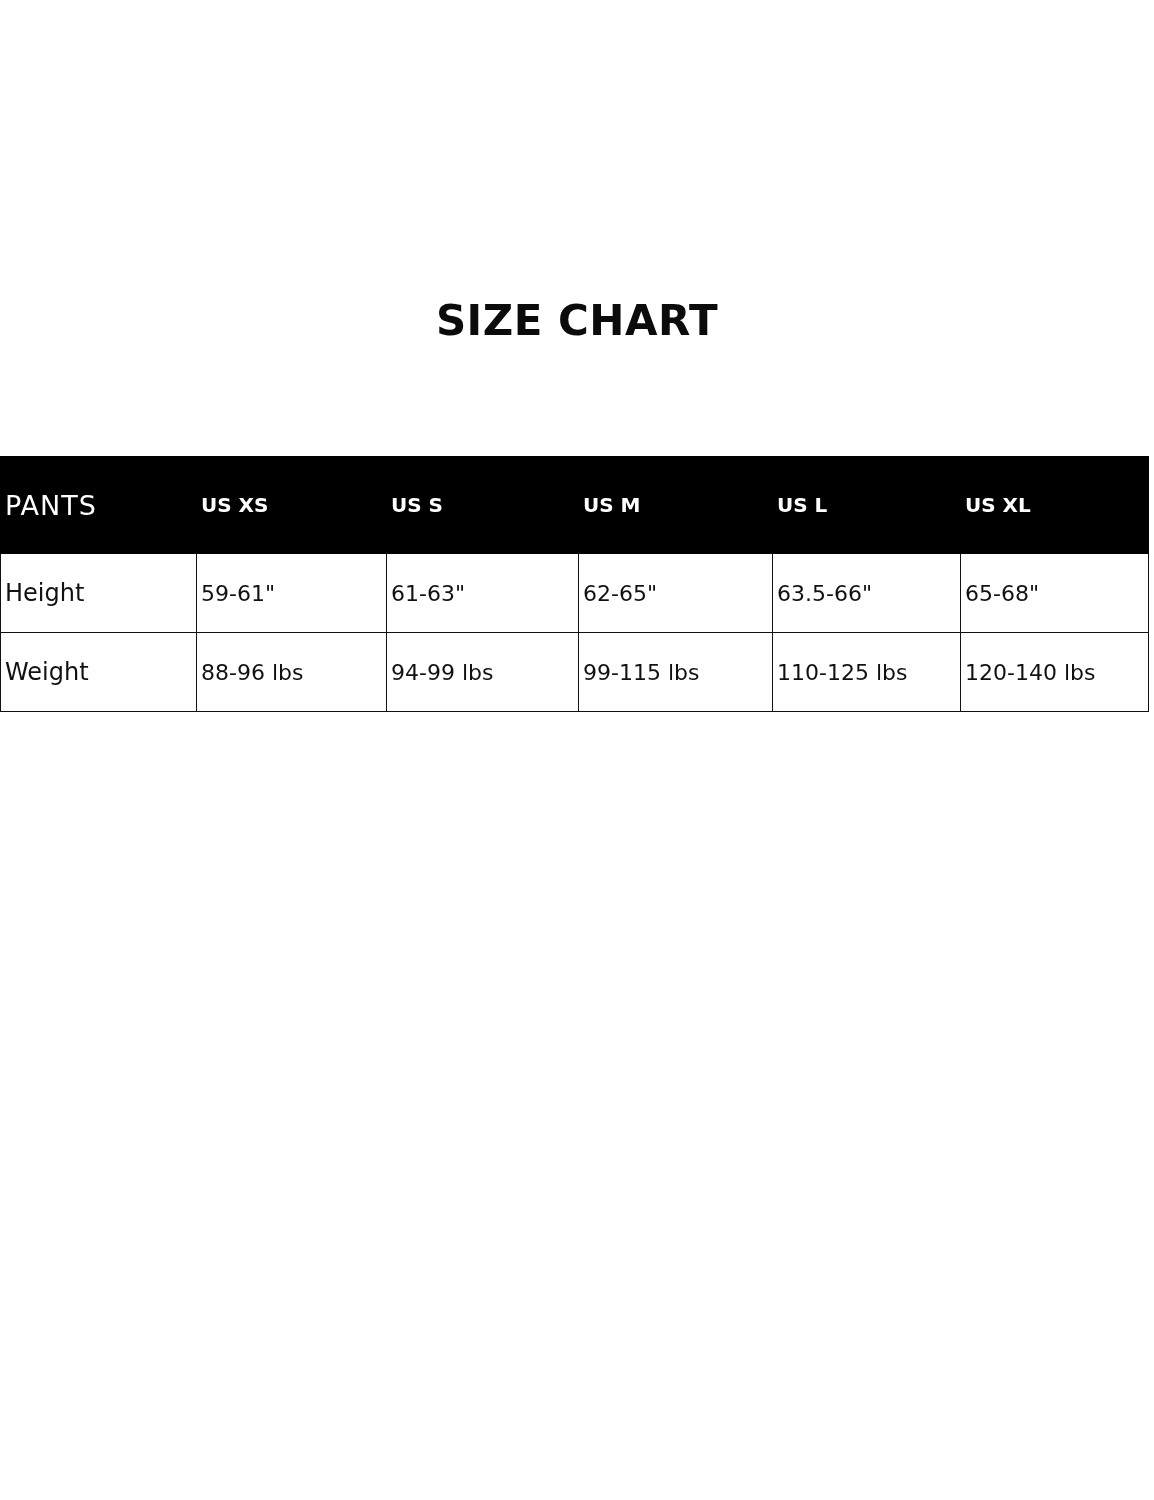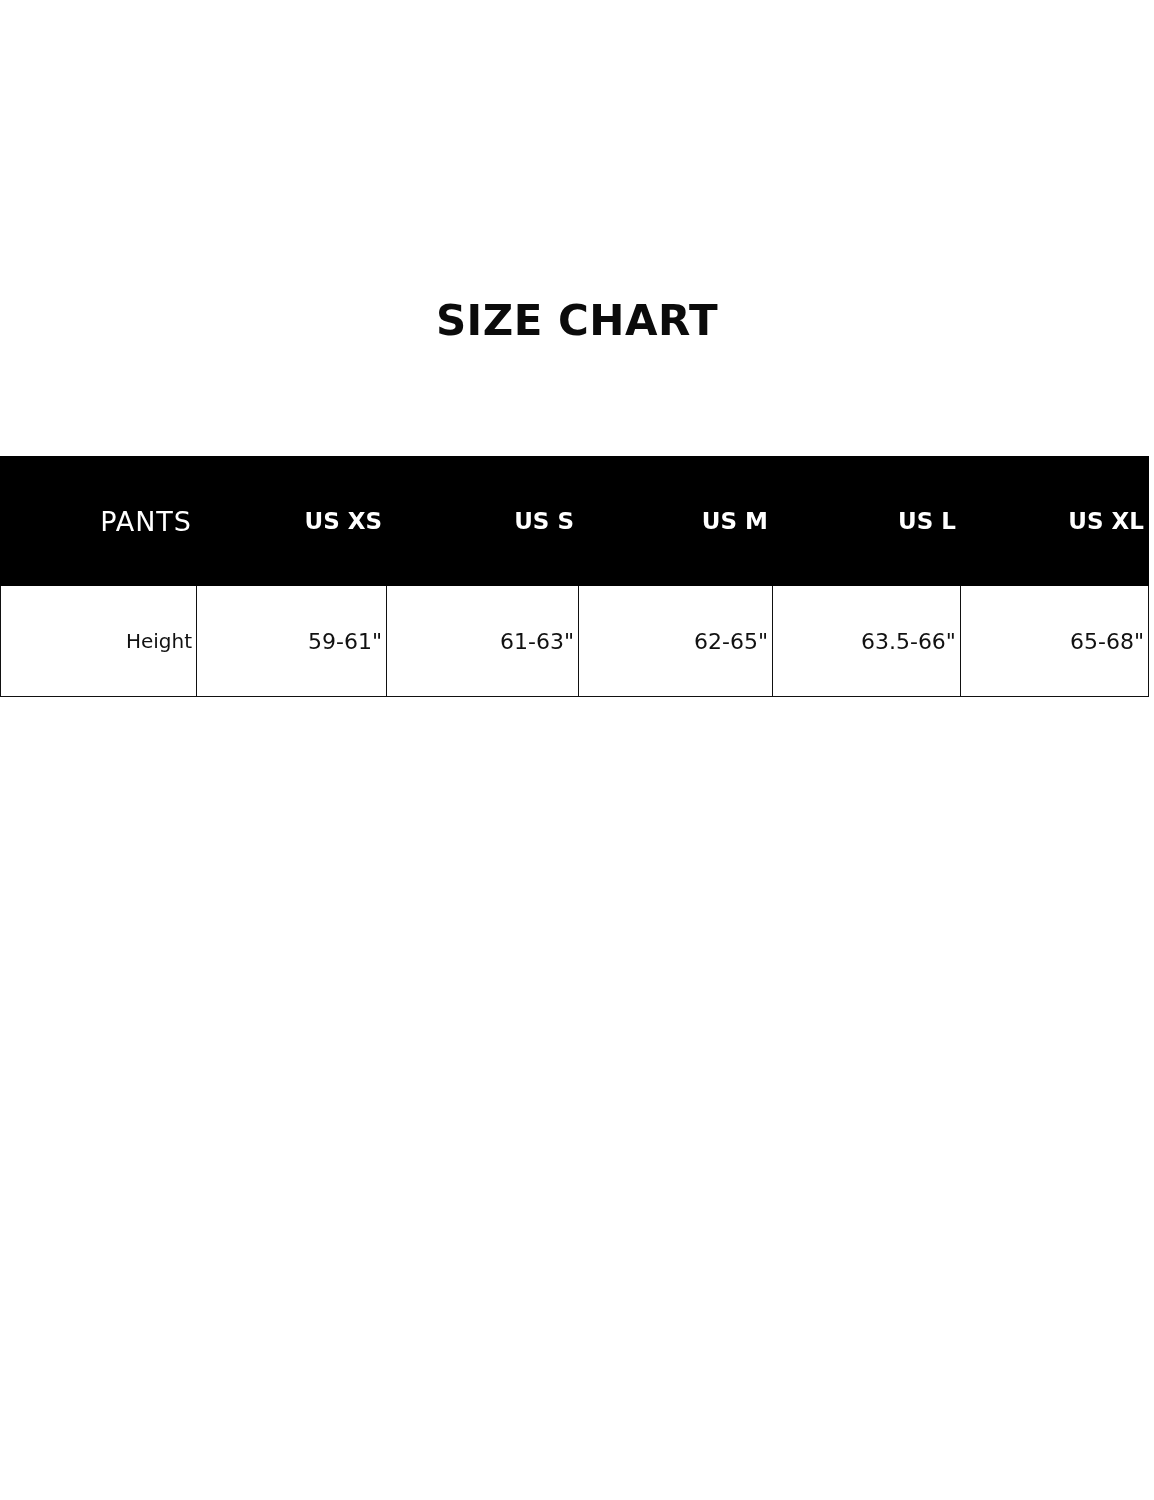--- a/index.html
+++ b/index.html
@@ -42,46 +42,46 @@
   }
   table.size-chart {
     border-collapse: collapse;
     width: 1148px;
     margin: 0 0 0 0;
     table-layout: fixed;
   }
   table.size-chart th,
   table.size-chart td {
     border: 1px solid #111111;
-    text-align: right;
+    text-align: left;
     vertical-align: middle;
     height: 78px;
     font-size: 22px;
     font-weight: normal;
     color: #111111;
-    padding: 16px 4px;
+    padding: 0 4px;
     margin-left: 48px;
   }
   table.size-chart thead th {
     background: #000000;
     color: #ffffff;
     height: 96px;
     border: 1px solid #000000;
   }
   table.size-chart thead th.head-label {
     font-size: 27px;
     font-weight: normal;
     letter-spacing: 1px;
   }
   table.size-chart thead th.head-size {
-    font-size: 23px;
+    font-size: 20px;
     font-weight: bold;
   }
   table.size-chart tbody td.row-label {
-    font-size: 20px;
+    font-size: 24px;
   }
   col.c0 { width: 196px; }
   col.c1 { width: 190px; }
   col.c2 { width: 192px; }
   col.c3 { width: 194px; }
   col.c4 { width: 188px; }
   col.c5 { width: 188px; }
 </style>
 </head>
 <body>
@@ -112,17 +112,25 @@
       </thead>
       <tbody>
         <tr>
           <td class="row-label">Height</td>
           <td>59-61"</td>
           <td>61-63"</td>
           <td>62-65"</td>
           <td>63.5-66"</td>
           <td>65-68"</td>
         </tr>
+        <tr>
+          <td class="row-label">Weight</td>
+          <td>88-96 lbs</td>
+          <td>94-99 lbs</td>
+          <td>99-115 lbs</td>
+          <td>110-125 lbs</td>
+          <td>120-140 lbs</td>
+        </tr>
       </tbody>
     </table>
   </div>
 
 </div>
 
 </body></html>

